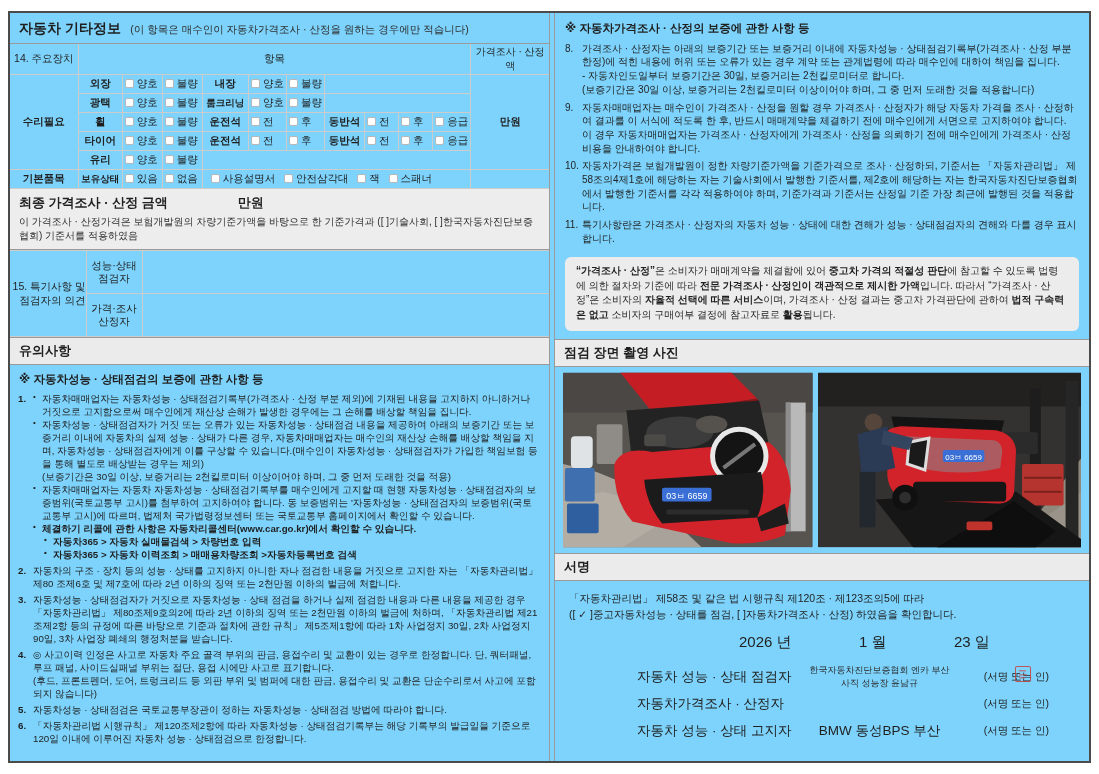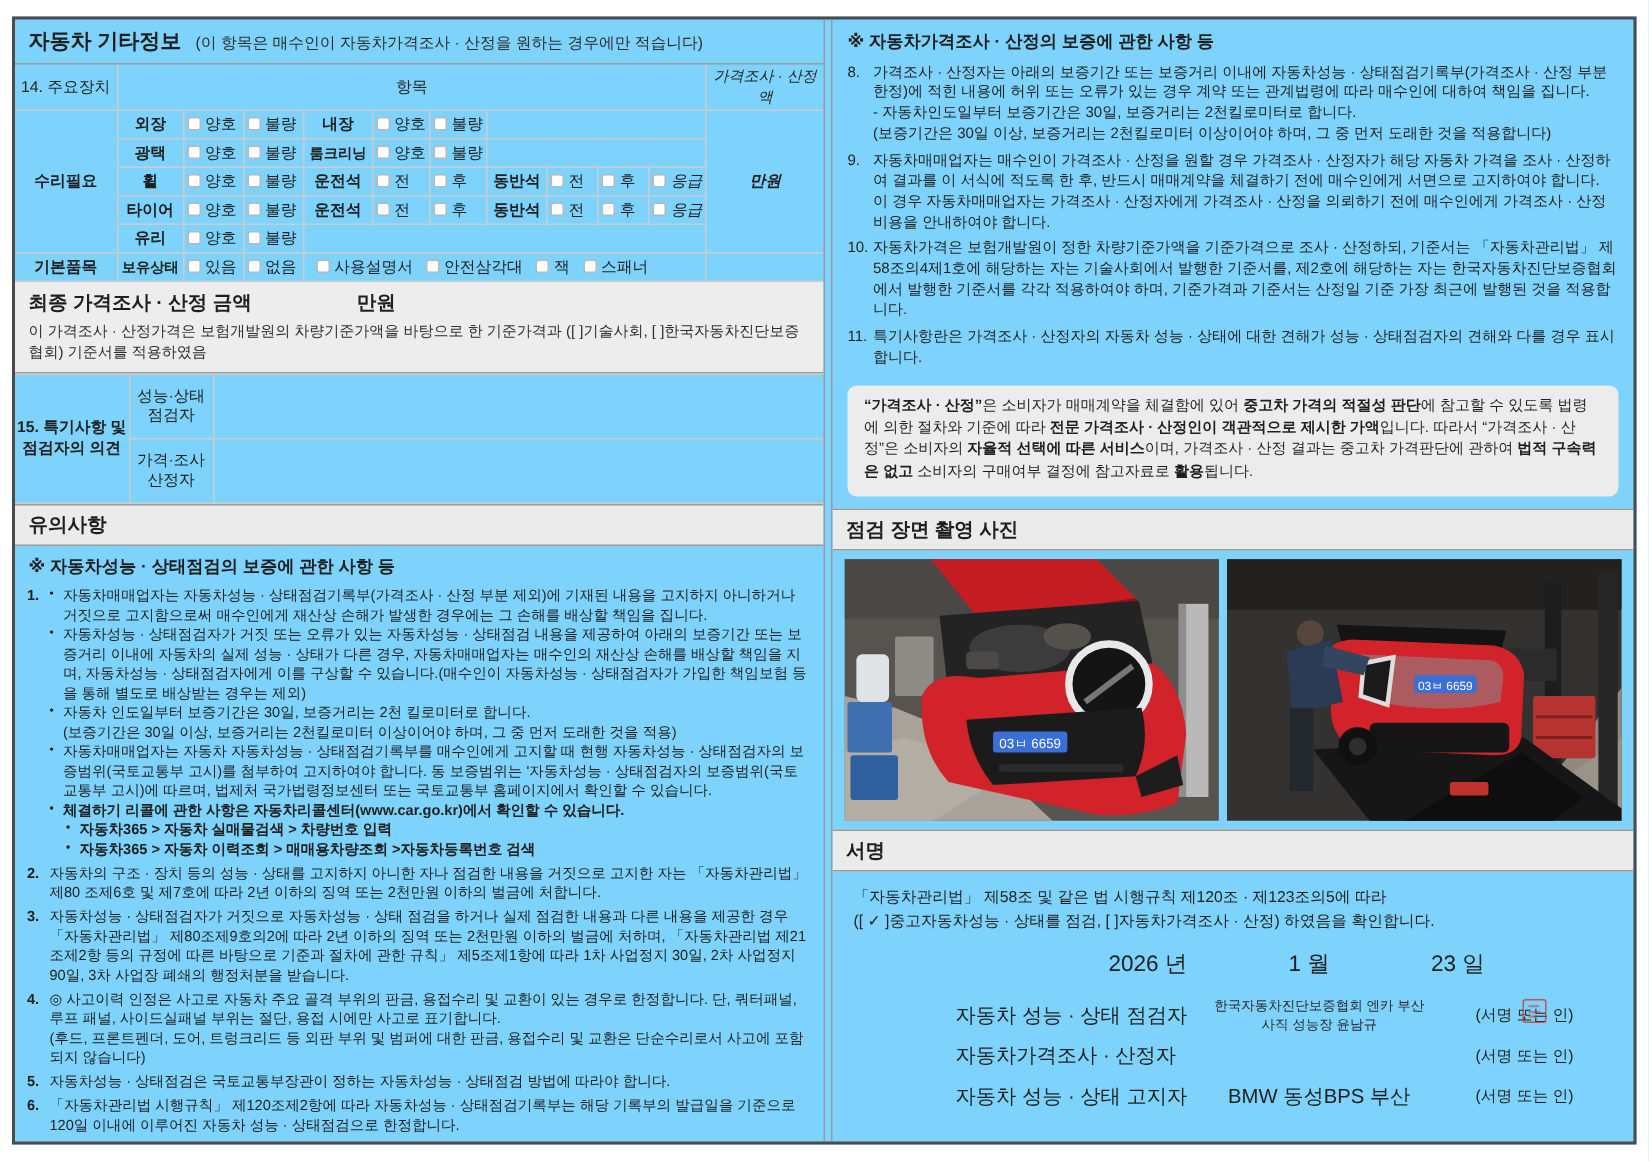--- a/index.html
+++ b/index.html
@@ -15,41 +15,41 @@
   
   .l-header { padding:6px 9px 5px 9px; border-bottom:1px solid #9a9a9a; }
   .l-header .t { font-weight:bold; font-size:14px; }
   .l-header .s { font-size:10.5px; color:#2c2c2c; margin-left:5px; }
 
   
   table { border-collapse:collapse; table-layout:fixed; width:100%; }
   .t14 td, .t14 th { border:1px solid #ccc; font-size:10.5px; padding:1px 2px; height:19px; vertical-align:middle; }
   .t14 tr:first-child td { border-top:none; }
   .t14 td:first-child { border-left:none; }
-  .t14 td:last-child { border-right:none;font-style:italic; }
+  .t14 td:last-child { border-right:none; }
   .t14 { border-bottom:1px solid #9a9a9a; }
   .hd { text-align:center; font-size:11px; height:22px; }
   .devname { text-align:center; font-weight:bold; }
   .rowlabel { text-align:center; font-weight:bold; font-size:11px; }
   .cbcell { padding-left:4px; white-space:nowrap; }
   .cb { display:inline-block; width:9px; height:9px; border:1px solid #b8b8b8; border-radius:2px; background:#fff; vertical-align:-1px; margin-right:3px; }
   .pricecell { text-align:center; font-weight:bold; font-size:11.5px; }
 
   
   .final { background:#ededed; border-bottom:1px solid #9a9a9a; padding:5px 9px 6px 9px; }
   .final .l1 { font-size:13px; font-weight:bold; }
   .final .gap { display:inline-block; width:70px; }
   .final .l2 { font-size:10px; color:#2d2d2d; margin-top:3px; }
 
   
   .t15 td { border:1px solid #ccc; font-size:10.5px; vertical-align:middle; height:43px; }
   .t15 td:first-child { border-left:none; }
   .t15 td:last-child { border-right:none; }
   .t15 { border-bottom:1px solid #9a9a9a; }
-  .c15a { width:76px; text-align:center; font-weight:bold; font-size:11px; line-height:1.25; }
+  .c15a { width:76px; text-align:right; font-weight:normal; font-size:11px; line-height:1.25; }
   .c15b { width:56px; text-align:center; line-height:1.2; }
 
   
   .notes { padding:5px 8px 4px 8px; font-size:9.7px; line-height:1.34; overflow:hidden; flex:1; }
   .notes .nt { font-weight:bold; font-size:11.5px; margin:2px 0 5px 1px; }
   .item { position:relative; padding-left:15px; margin-bottom:3px; }
   .item > .num { position:absolute; left:0; top:0; font-weight:bold; }
   .bl { position:relative; padding-left:9px; }
   .bl::before { content:"•"; position:absolute; left:0; top:0; font-size:8px; }
   .bl2 { position:relative; padding-left:20px; font-weight:bold; }
@@ -209,21 +209,20 @@
         </table>
 
       <div class="sec-bar">유의사항</div>
 
       <div class="notes">
         <div class="nt">※ 자동차성능 · 상태점검의 보증에 관한 사항 등</div>
         <div class="item">
           <span class="num">1.</span>
           <div class="bl">자동차매매업자는 자동차성능 · 상태점검기록부(가격조사 · 산정 부분 제외)에 기재된 내용을 고지하지 아니하거나 거짓으로 고지함으로써 매수인에게 재산상 손해가 발생한 경우에는 그 손해를 배상할 책임을 집니다.</div>
           <div class="bl">자동차성능 · 상태점검자가 거짓 또는 오류가 있는 자동차성능 · 상태점검 내용을 제공하여 아래의 보증기간 또는 보증거리 이내에 자동차의 실제 성능 · 상태가 다른 경우, 자동차매매업자는 매수인의 재산상 손해를 배상할 책임을 지며, 자동차성능 · 상태점검자에게 이를 구상할 수 있습니다.(매수인이 자동차성능 · 상태점검자가 가입한 책임보험 등을 통해 별도로 배상받는 경우는 제외)</div>
-          <div class="bl">자동차 인도일부터 보증기간은 30일, 보증거리는 2천 킬로미터로 합니다.</div>
           <div class="cont">(보증기간은 30일 이상, 보증거리는 2천킬로미터 이상이어야 하며, 그 중 먼저 도래한 것을 적용)</div>
           <div class="bl">자동차매매업자는 자동차 자동차성능 · 상태점검기록부를 매수인에게 고지할 때 현행 자동차성능 · 상태점검자의 보증범위(국토교통부 고시)를 첨부하여 고지하여야 합니다. 동 보증범위는 '자동차성능 · 상태점검자의 보증범위(국토교통부 고시)에 따르며, 법제처 국가법령정보센터 또는 국토교통부 홈페이지에서 확인할 수 있습니다.</div>
           <div class="bl bold">체결하기 리콜에 관한 사항은 자동차리콜센터(www.car.go.kr)에서 확인할 수 있습니다.</div>
           <div class="bl2">자동차365 &gt; 자동차 실매물검색 &gt; 차량번호 입력</div>
           <div class="bl2">자동차365 &gt; 자동차 이력조회 &gt; 매매용차량조회 &gt;자동차등록번호 검색</div>
         </div>
         <div class="item">
           <span class="num">2.</span>
           <div>자동차의 구조 · 장치 등의 성능 · 상태를 고지하지 아니한 자나 점검한 내용을 거짓으로 고지한 자는 「자동차관리법」 제80 조제6호 및 제7호에 따라 2년 이하의 징역 또는 2천만원 이하의 벌금에 처합니다.</div>
         </div>

